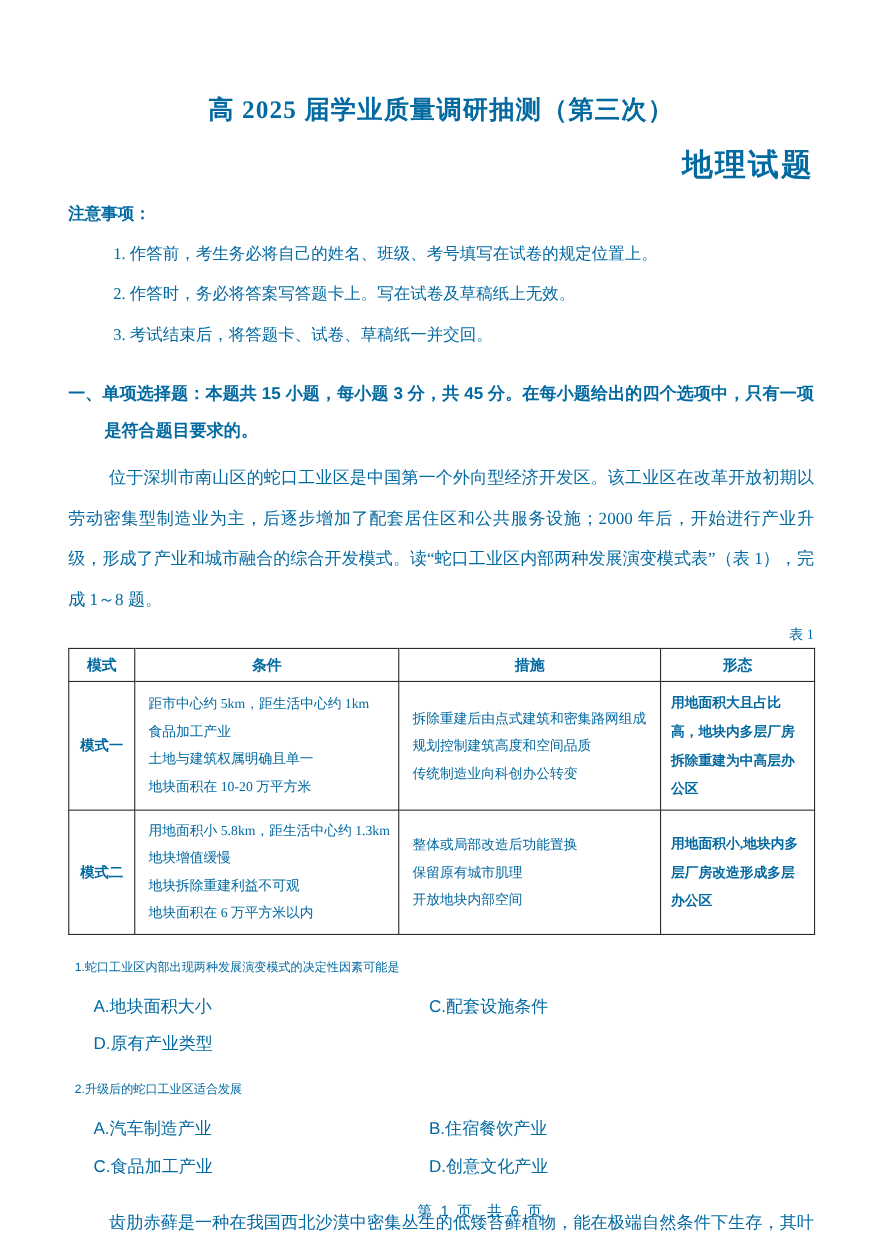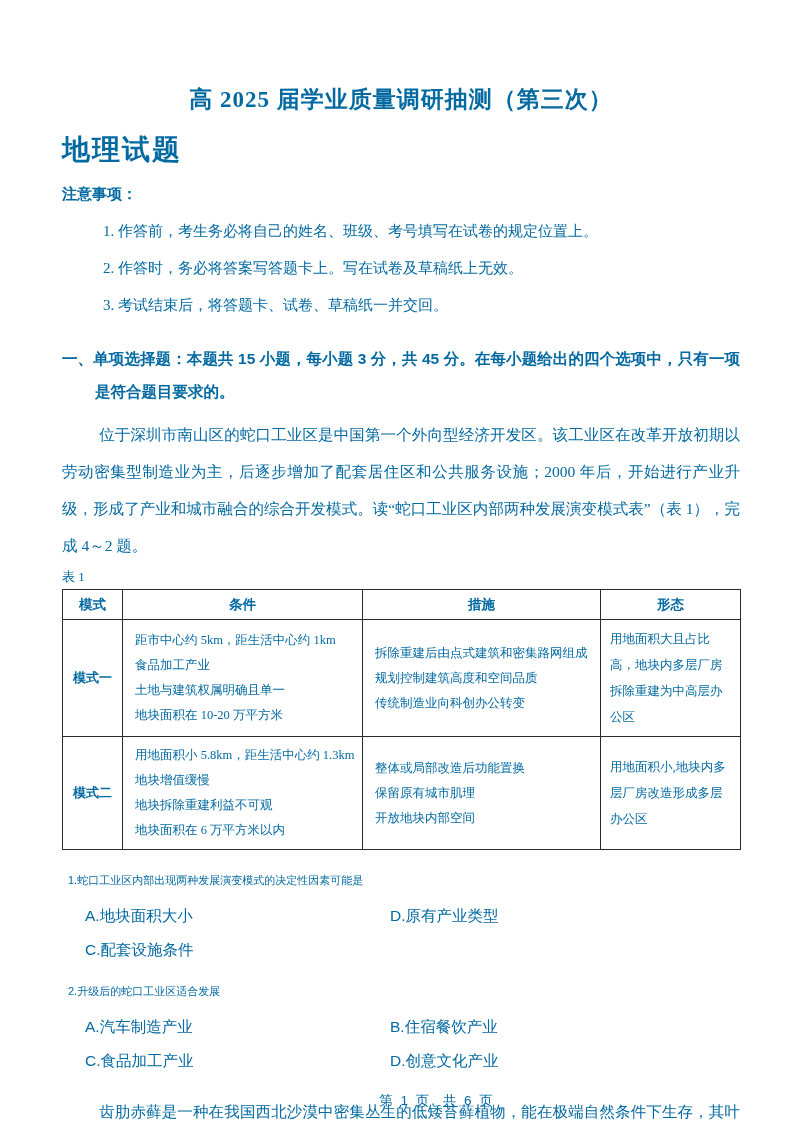--- a/index.html
+++ b/index.html
@@ -25,21 +25,21 @@
   .title {
     margin: 68px 0 0 0;
     text-align: center;
     font-size: 23px;
     font-weight: 600;
     letter-spacing: 1px;
     font-family: "Liberation Serif", "DejaVu Serif", serif;
   }
   .subtitle {
     margin: 16px 0 0 0;
-    text-align: left;
+    text-align: right;
     font-size: 28px;
     font-weight: 700;
     letter-spacing: 2px;
     font-family: "Liberation Sans", "DejaVu Sans", sans-serif;
   }
   .notes-label {
     margin-top: 16px;
     font-size: 15px;
     font-weight: 700;
     font-family: "Liberation Sans", "DejaVu Sans", sans-serif;
@@ -62,21 +62,21 @@
   }
   .para {
     margin: 8px 0 0 0;
     font-size: 15.5px;
     line-height: 37px;
     text-align: justify;
     text-indent: 2.4em;
   }
   .table-caption {
     margin-top: 4px;
-    text-align: left;
+    text-align: right;
     font-size: 13px;
   }
   table.mode-table {
     margin-top: 3px;
     border-collapse: collapse;
     width: 678px;
     table-layout: fixed;
     font-size: 12.5px;
     border-radius: 26px;
   }
@@ -102,20 +102,21 @@
   }
   td.list-cell {
     padding: 6px 6px 6px 12px;
   }
   td.list-cell .cell-line {
     line-height: 25px;
   }
   td.form-cell {
     padding: 6px 6px 6px 9px;
     line-height: 26px;
+    font-weight: bold;
   }
   .question {
     font-family: "Liberation Sans", "DejaVu Sans", sans-serif;
   }
   .q-stem {
     margin-top: 19px;
     padding-left: 6px;
     font-size: 11px;
     line-height: 22px;
   }
@@ -156,21 +157,21 @@
 
     <div>
       <div class="notes-label">注意事项：</div>
       <div class="note-item">1. 作答前，考生务必将自己的姓名、班级、考号填写在试卷的规定位置上。</div>
       <div class="note-item">2. 作答时，务必将答案写答题卡上。写在试卷及草稿纸上无效。</div>
       <div class="note-item">3. 考试结束后，将答题卡、试卷、草稿纸一并交回。</div>
     </div>
 
     <div class="section-heading">一、单项选择题：本题共 15 小题，每小题 3 分，共 45 分。在每小题给出的四个选项中，只有一项是符合题目要求的。</div>
 
-    <p class="para">位于深圳市南山区的蛇口工业区是中国第一个外向型经济开发区。该工业区在改革开放初期以劳动密集型制造业为主，后逐步增加了配套居住区和公共服务设施；2000 年后，开始进行产业升级，形成了产业和城市融合的综合开发模式。读“蛇口工业区内部两种发展演变模式表”（表 1），完成 4～2 题。</p>
+    <p class="para">位于深圳市南山区的蛇口工业区是中国第一个外向型经济开发区。该工业区在改革开放初期以劳动密集型制造业为主，后逐步增加了配套居住区和公共服务设施；2000 年后，开始进行产业升级，形成了产业和城市融合的综合开发模式。读“蛇口工业区内部两种发展演变模式表”（表 1），完成 1～8 题。</p>
 
     <div class="table-caption">表 1</div>
 
     <table class="mode-table">
       <colgroup>
         <col class="c-mode">
           <col class="c-cond">
           <col class="c-meas">
           <col class="c-form">
       </colgroup>
@@ -213,22 +214,22 @@
           </td>
           <td class="form-cell">用地面积小,地块内多层厂房改造形成多层办公区</td>
         </tr>
       </tbody>
     </table>
 
     <div class="question">
       <div class="q-stem">1.蛇口工业区内部出现两种发展演变模式的决定性因素可能是</div>
       <div class="options">
         <div class="option">A.地块面积大小</div>
+        <div class="option">C.配套设施条件</div>
         <div class="option">D.原有产业类型</div>
-        <div class="option">C.配套设施条件</div>
       </div>
     </div>
 
     <div class="question">
       <div class="q-stem">2.升级后的蛇口工业区适合发展</div>
       <div class="options">
         <div class="option">A.汽车制造产业</div>
         <div class="option">B.住宿餐饮产业</div>
         <div class="option">C.食品加工产业</div>
         <div class="option">D.创意文化产业</div>

